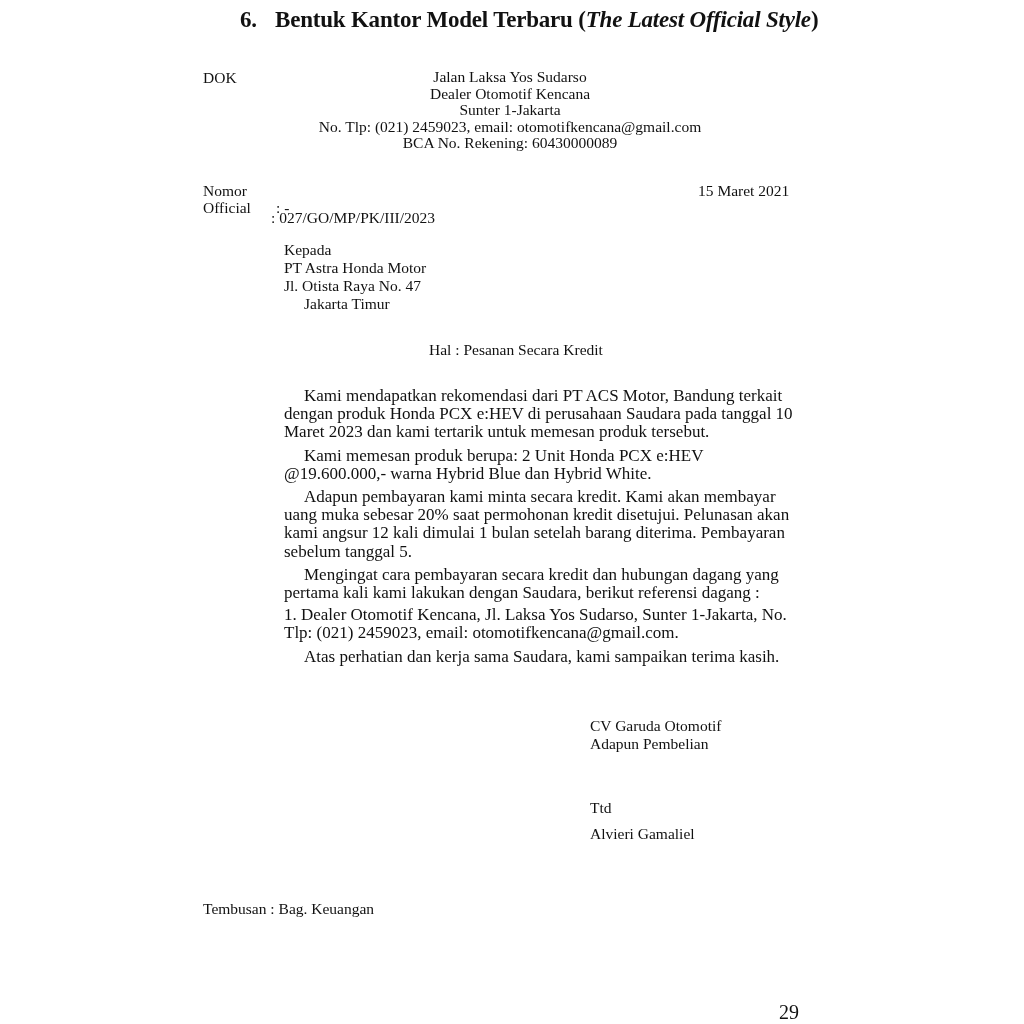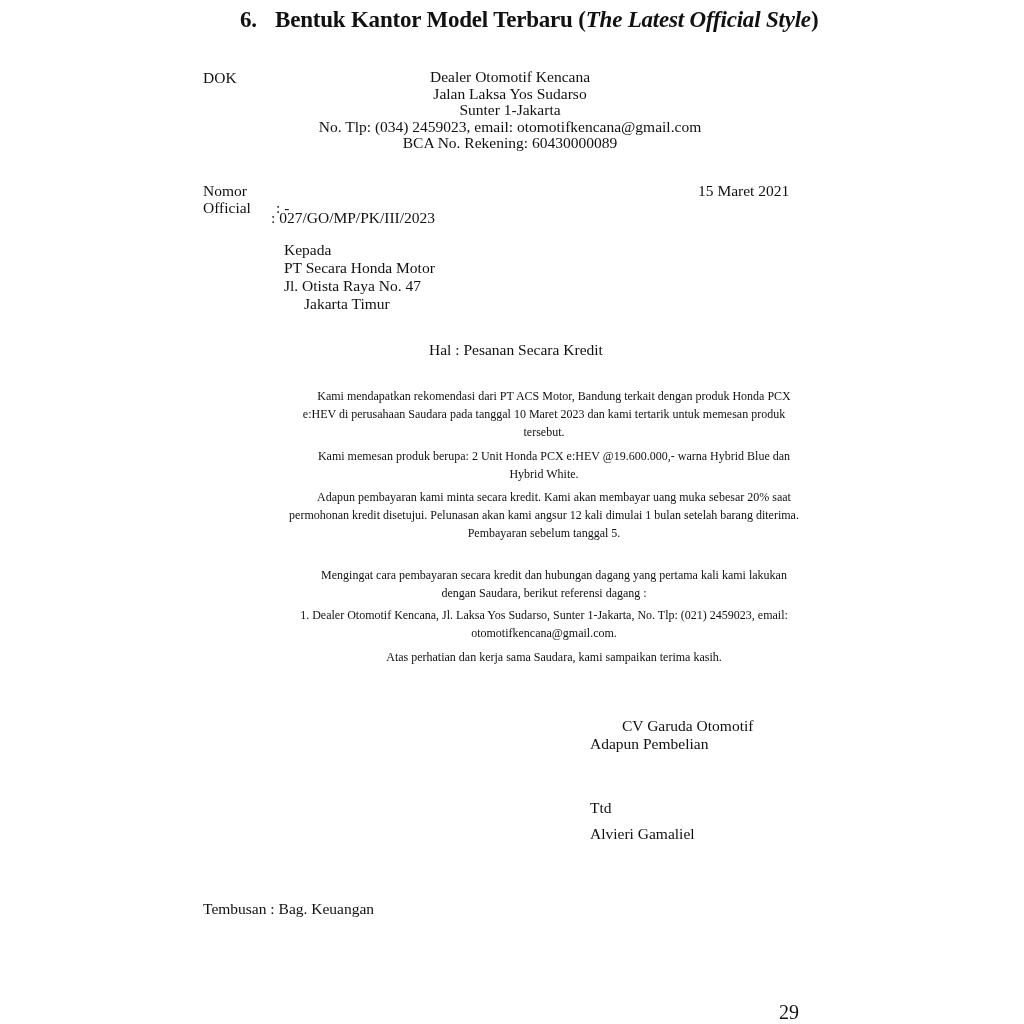--- a/index.html
+++ b/index.html
@@ -5,59 +5,59 @@
   html, body { margin: 0; padding: 0; background: #ffffff; }
   body { width: 1024px; height: 1024px; position: relative; overflow: hidden;
          font-family: "Liberation Serif", "DejaVu Serif", serif; color: #111; }
   .abs { position: absolute; white-space: nowrap; }
   .txt { font-size: 15.5px; line-height: 18px; }
   .heading { left: 203px; top: 7px; font-size: 23px; font-weight: bold; letter-spacing: -0.2px; margin-left: 37px; }
   .heading .num { display: inline-block; width: 35px; }
   .heading i { font-style: italic; }
   .center-block { left: 200px; width: 620px; text-align: center; }
   .center-block div { line-height: 16.5px; font-size: 15.5px; }
-  .body-par { position: absolute; left: 284px; width: 520px; font-size: 12px; line-height: 18.2px; white-space: normal; text-align: center; }
+  .body-par { position: absolute; left: 284px; width: 520px; font-size: 17px; line-height: 18.2px; white-space: normal; text-align: left; }
   .indent { text-indent: 20px; }
 </style>
 </head>
 <body>
 
 <div class="abs heading">
   <span class="num">6.</span><span>Bentuk Kantor Model Terbaru (</span><i>The Latest Official Style</i><span>)</span>
 </div>
 
 <div class="abs txt" style="left:203px; top:69px;text-align:right;">DOK</div>
 <div class="abs center-block" style="top:69px; left:200px;">
+  <div>Jalan Laksa Yos Sudarso</div>
   <div>Dealer Otomotif Kencana</div>
-  <div>Jalan Laksa Yos Sudarso</div>
   <div>Sunter 1-Jakarta</div>
-  <div>No. Tlp: (034) 2459023, email: otomotifkencana@gmail.com</div>
+  <div>No. Tlp: (021) 2459023, email: otomotifkencana@gmail.com</div>
   <div>BCA No. Rekening: 60430000089</div>
 </div>
 
 <div class="abs txt" style="left:203px; top:182px;">Nomor</div>
 <div class="abs txt" style="left:271px; top:182px;margin-top:27px;">: 027/GO/MP/PK/III/2023</div>
 <div class="abs txt" style="left:698px; top:182px;">15 Maret 2021</div>
 <div class="abs txt" style="left:203px; top:199px;">Official</div>
 <div class="abs txt" style="left:276px; top:199px;">: -</div>
 
 <div class="abs txt" style="left:284px; top:241px;">Kepada</div>
-<div class="abs txt" style="left:284px; top:259px;">PT Secara Honda Motor</div>
+<div class="abs txt" style="left:284px; top:259px;">PT Astra Honda Motor</div>
 <div class="abs txt" style="left:284px; top:277px;">Jl. Otista Raya No. 47</div>
 <div class="abs txt" style="left:304px; top:295px;">Jakarta Timur</div>
 
 <div class="abs txt" style="left:429px; top:341px;">Hal : Pesanan Secara Kredit</div>
 
 <div class="body-par indent" style="top:387px;">Kami mendapatkan rekomendasi dari PT ACS Motor, Bandung terkait dengan produk Honda PCX e:HEV di perusahaan Saudara pada tanggal 10 Maret 2023 dan kami tertarik untuk memesan produk tersebut.</div>
 <div class="body-par indent" style="top:447px;">Kami memesan produk berupa: 2 Unit Honda PCX e:HEV @19.600.000,- warna Hybrid Blue dan Hybrid White.</div>
 <div class="body-par indent" style="top:488px;">Adapun pembayaran kami minta secara kredit. Kami akan membayar uang muka sebesar 20% saat permohonan kredit disetujui. Pelunasan akan kami angsur 12 kali dimulai 1 bulan setelah barang diterima. Pembayaran sebelum tanggal 5.</div>
 <div class="body-par indent" style="top:566px;">Mengingat cara pembayaran secara kredit dan hubungan dagang yang pertama kali kami lakukan dengan Saudara, berikut referensi dagang :</div>
 <div class="body-par" style="top:606px;">1.  Dealer Otomotif Kencana, Jl. Laksa Yos Sudarso, Sunter 1-Jakarta, No. Tlp: (021) 2459023, email: otomotifkencana@gmail.com.</div>
 <div class="body-par indent" style="top:648px;">Atas perhatian dan kerja sama Saudara, kami sampaikan terima kasih.</div>
 
-<div class="abs txt" style="left:590px; top:717px;margin-left:32px;">CV Garuda Otomotif</div>
+<div class="abs txt" style="left:590px; top:717px;">CV Garuda Otomotif</div>
 <div class="abs txt" style="left:590px; top:735px;">Adapun Pembelian</div>
 <div class="abs txt" style="left:590px; top:799px;">Ttd</div>
 <div class="abs txt" style="left:590px; top:817px;margin-top:8px;">Alvieri Gamaliel</div>
 
 <div class="abs txt" style="left:203px; top:900px;">Tembusan : Bag. Keuangan</div>
 
 <div class="abs" style="left:779px; top:994px; font-size:20px;margin-top:7px;">29</div>
 
 </body></html>

